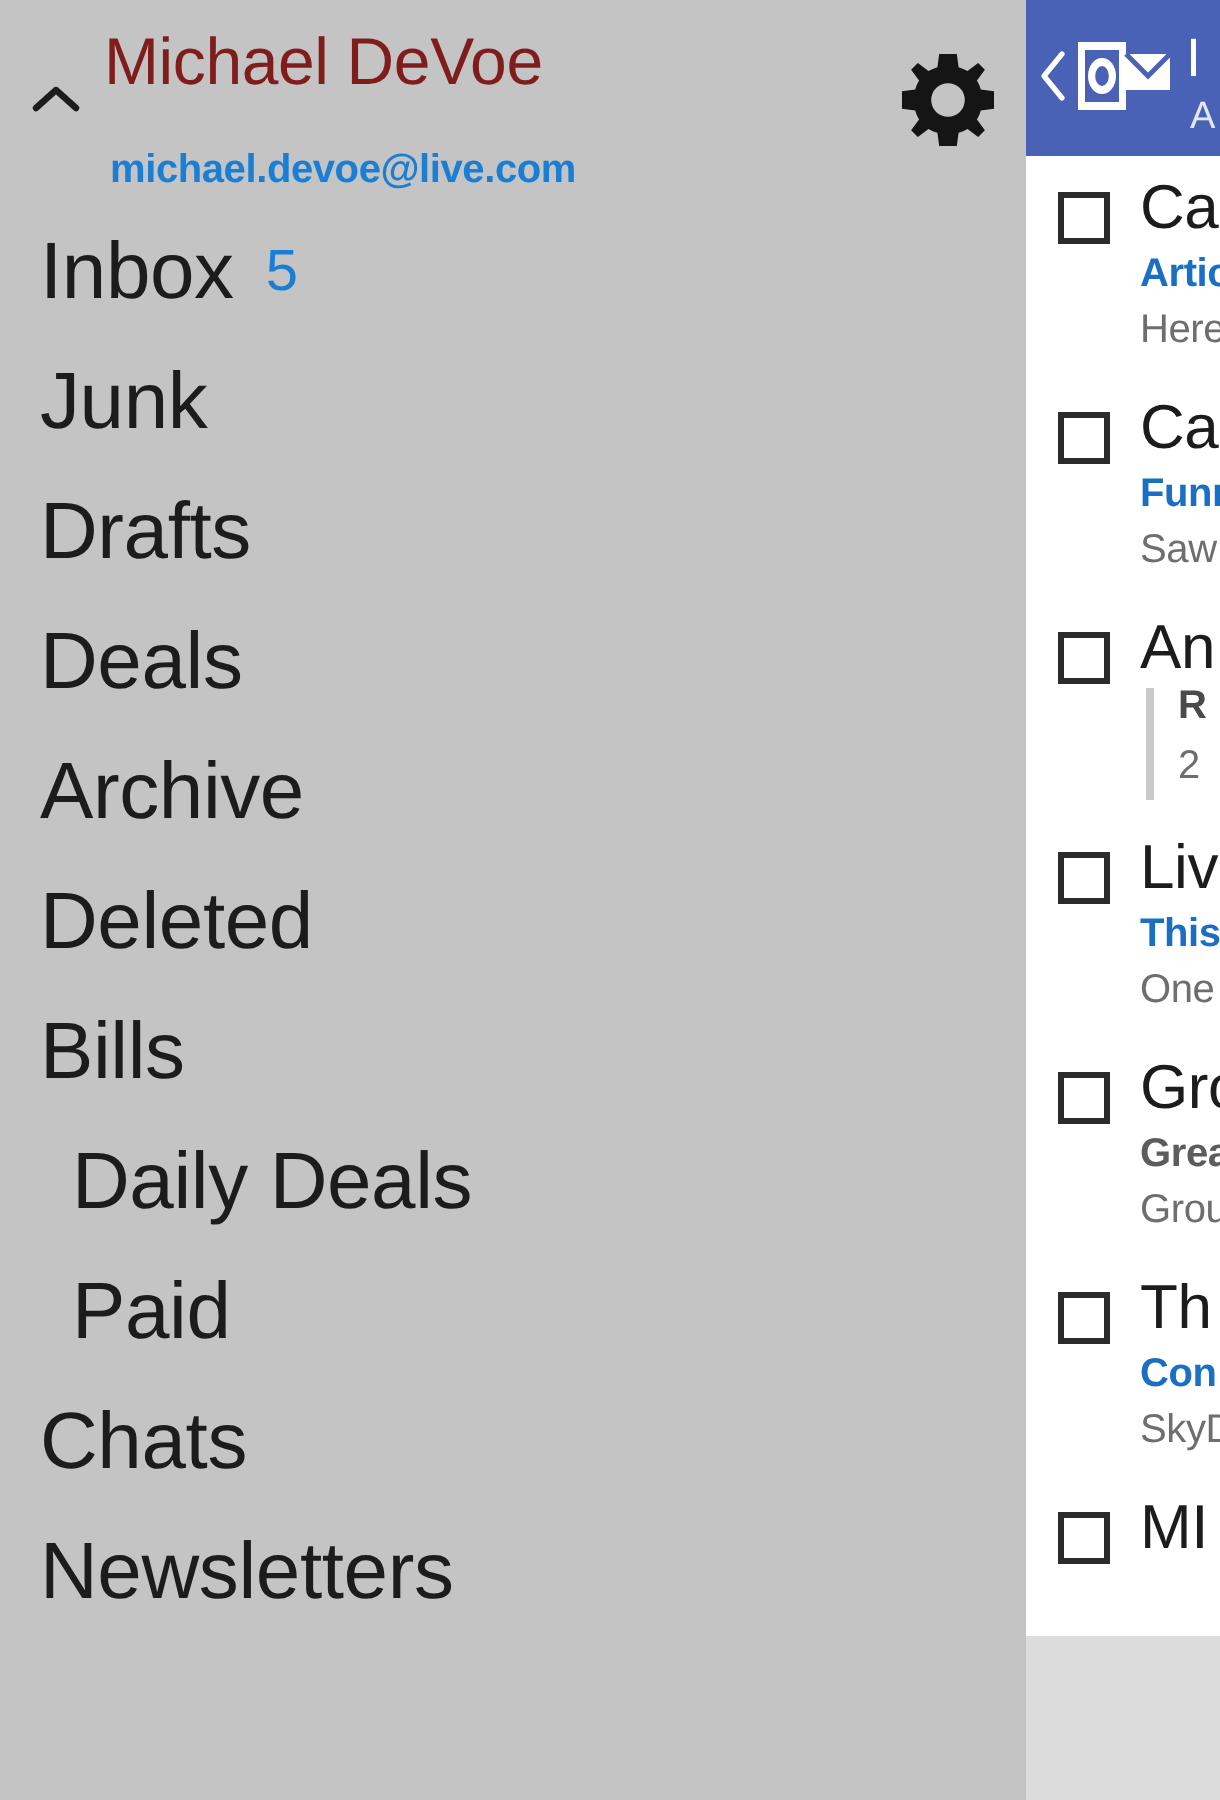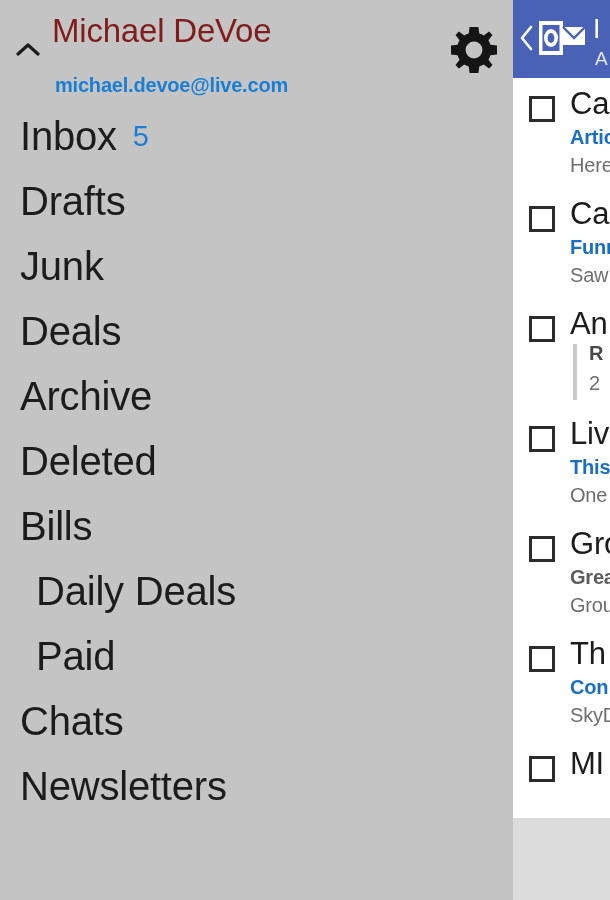--- a/index.html
+++ b/index.html
@@ -288,24 +288,24 @@
         </svg>
       </div>
     </div>
 
     <div class="folder-list">
       <div class="folder-item">
         <span class="folder-label">Inbox</span>
         <span class="folder-count">5</span>
       </div>
       <div class="folder-item">
+        <span class="folder-label">Junk</span>
+      </div>
+      <div class="folder-item">
         <span class="folder-label">Drafts</span>
-      </div>
-      <div class="folder-item">
-        <span class="folder-label">Junk</span>
       </div>
       <div class="folder-item">
         <span class="folder-label">Deals</span>
       </div>
       <div class="folder-item">
         <span class="folder-label">Archive</span>
       </div>
       <div class="folder-item">
         <span class="folder-label">Deleted</span>
       </div>

